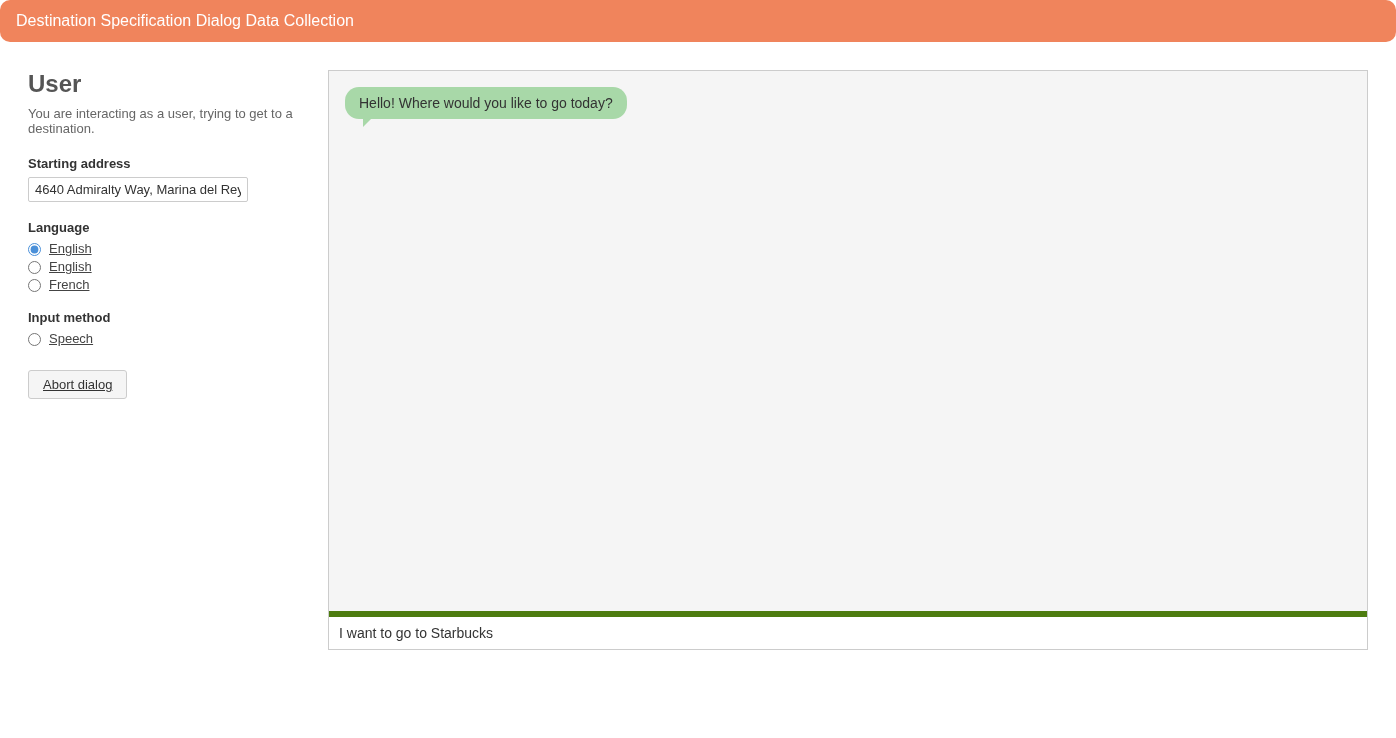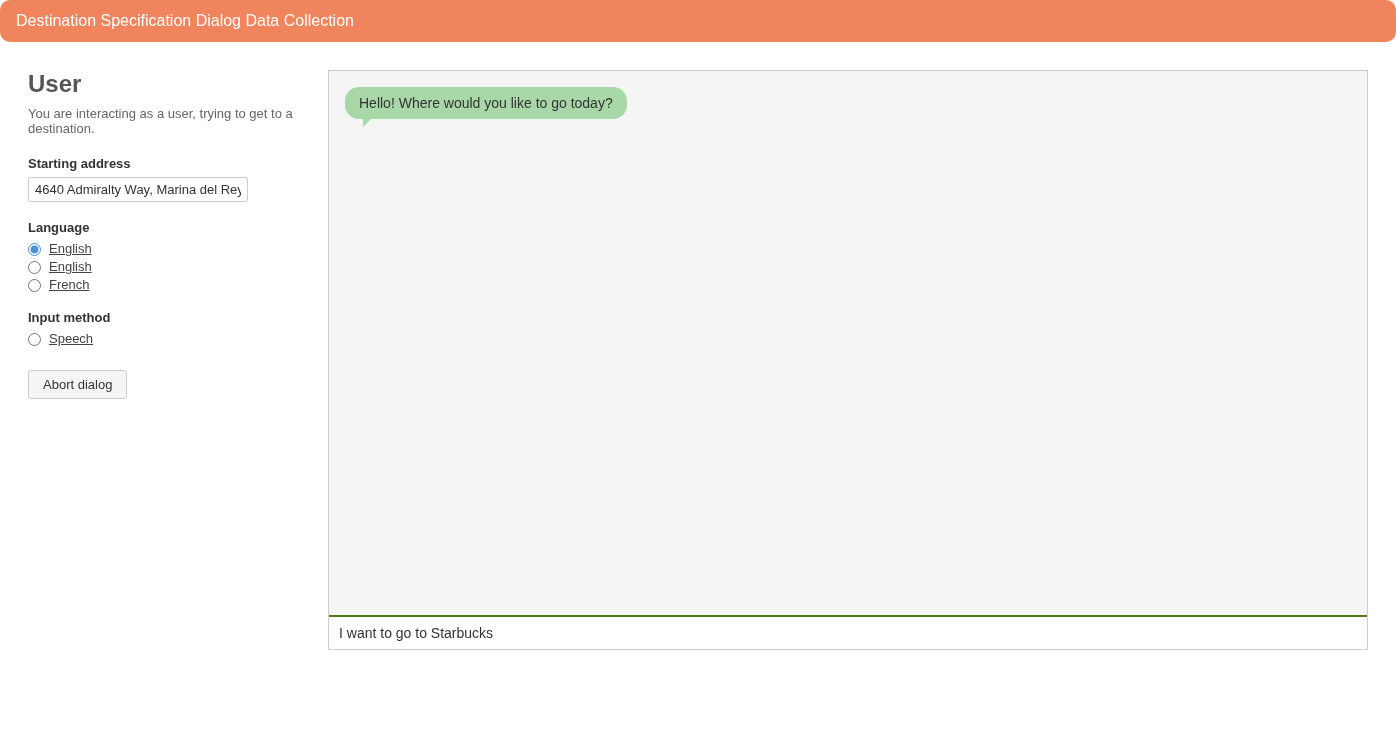--- a/index.html
+++ b/index.html
@@ -93,20 +93,21 @@
     }
 
     #abort-button {
       padding: 6px 14px;
       font-size: 13px;
       background: #f5f5f5;
       border: 1px solid #ccc;
       border-radius: 3px;
       cursor: pointer;
       color: #333;
+      text-decoration: underline;
     }
 
     #right-panel {
       flex: 1;
       display: flex;
       flex-direction: column;
       border: 1px solid #ccc;
       background: #f5f5f5;
       min-height: 580px;
       max-height: 600px;
@@ -136,21 +137,21 @@
       content: '';
       position: absolute;
       bottom: -8px;
       left: 18px;
       border-width: 8px 8px 0 0;
       border-style: solid;
       border-color: #a8d8a8 transparent transparent transparent;
     }
 
     #input-area {
-      border-top: 2px solid #4d7c0f;
+      border-top: 6px solid #4d7c0f;
       background: #fff;
       padding: 8px 10px;
     }
 
     #user-input {
       width: 100%;
       font-size: 14px;
       border: none;
       outline: none;
       color: #333;

